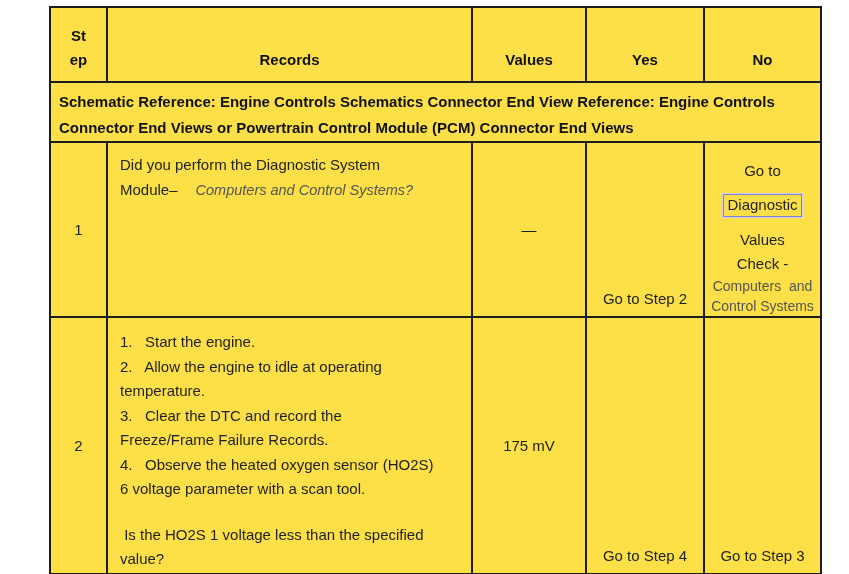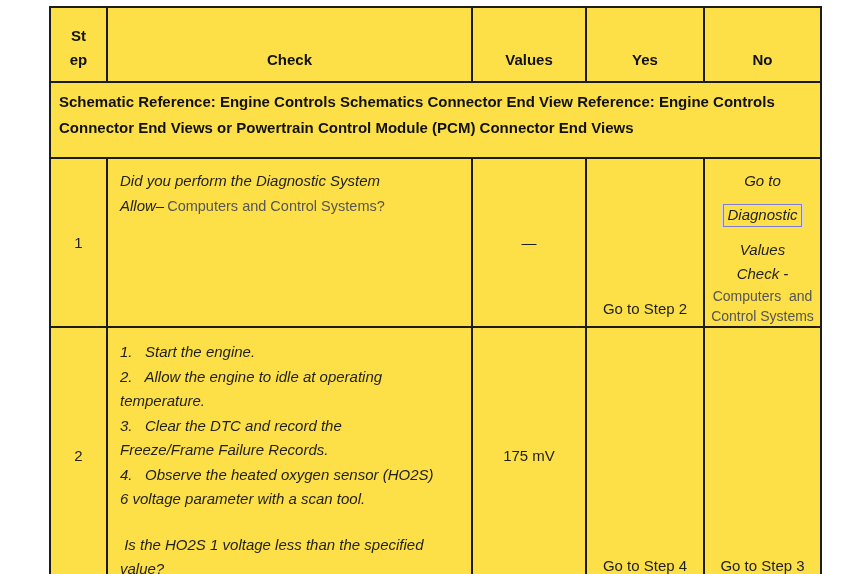--- a/index.html
+++ b/index.html
@@ -16,21 +16,21 @@
     position:absolute; left:49px; top:6px;
     border-collapse:collapse;
     table-layout:fixed;
     background:#fde047;
   }
   table.diag td, table.diag th {
     border:2px solid #1c1c1c;
     overflow:hidden;
   }
   tr.hdr    { height:75px; }
-  tr.schem  { height:76px; }
+  tr.schem  { height:60px; }
   tr.r1     { height:160px; }
   tr.r2     { height:257px; }
 
   th.h {
     vertical-align:bottom;
     text-align:center;
     font-size:15px;
     font-weight:bold;
     color:#111111;
     padding-bottom:9px;
@@ -67,76 +67,76 @@
     vertical-align:bottom;
     text-align:center;
     font-size:15px;
     padding-bottom:9px;
     border-radius:21px;
   }
   td.no-cell-r1 {
     vertical-align:top;
     text-align:center;
     font-size:15px;
-    padding-top:10px;
+    padding-top:16px;
   }
-  .dark { color:#1f1f1f;font-style:italic; }
+  .dark { color:#1f1f1f; }
   .gray { color:#555555; }
   .pre  { white-space:pre-wrap; }
   .no-line { line-height:24px; }
   .no-sub  { font-size:14px; line-height:20px; color:#555555; }
   .link-box {
     display:inline-block;
     border:1px solid #7e7ed8;
     box-shadow:0 0 0 1px #d2d2f2;
     padding:0 3px 1px 3px;
     line-height:20px;
     margin:11px 0;
   }
   .act-line { line-height:24.5px; }
   .q-spacer { height:21px; }
-  .a-line2-gray { margin-left:3px; font-size:14.5px; }
+  .a-line2-gray { margin-left:18px; font-size:14.5px;font-style:italic; }
 </style>
 </head>
 <body>
 
 <div class="page">
   <table class="diag">
     <colgroup>
       <col style="width:57px">
       <col style="width:365px">
       <col style="width:114px">
       <col style="width:118px">
       <col style="width:117px">
     </colgroup>
 
     <tbody>
         <tr class="hdr">
       <th class="h">
         <div>St</div>
         <div>ep</div>
       </th>
-      <th class="h">Check</th>
+      <th class="h">Records</th>
       <th class="h">Values</th>
       <th class="h">Yes</th>
       <th class="h">No</th>
     </tr>
 
     <tr class="schem">
       <td class="schem-cell" colspan="5">
         <div>Schematic Reference: Engine Controls Schematics Connector End View Reference: Engine Controls</div>
         <div>Connector End Views or Powertrain Control Module (PCM) Connector End Views</div>
       </td>
     </tr>
 
     <tr class="r1">
       <td class="step-cell">1</td>
       <td class="action-cell">
         <div class="dark">Did you perform the Diagnostic System</div>
-        <div><span class="dark">Allow–</span><span class="gray a-line2-gray">Computers and Control Systems?</span></div>
+        <div><span class="dark">Module–</span><span class="gray a-line2-gray">Computers and Control Systems?</span></div>
       </td>
       <td class="values-cell">—</td>
       <td class="goto-bottom">Go to Step 2</td>
       <td class="no-cell-r1">
         <div class="no-line dark">Go to</div>
         <div class="no-line"><span class="link-box dark">Diagnostic</span></div>
         <div class="no-line dark">Values</div>
         <div class="no-line dark">Check -</div>
         <div class="no-sub pre">Computers  and</div>
         <div class="no-sub">Control Systems</div>

